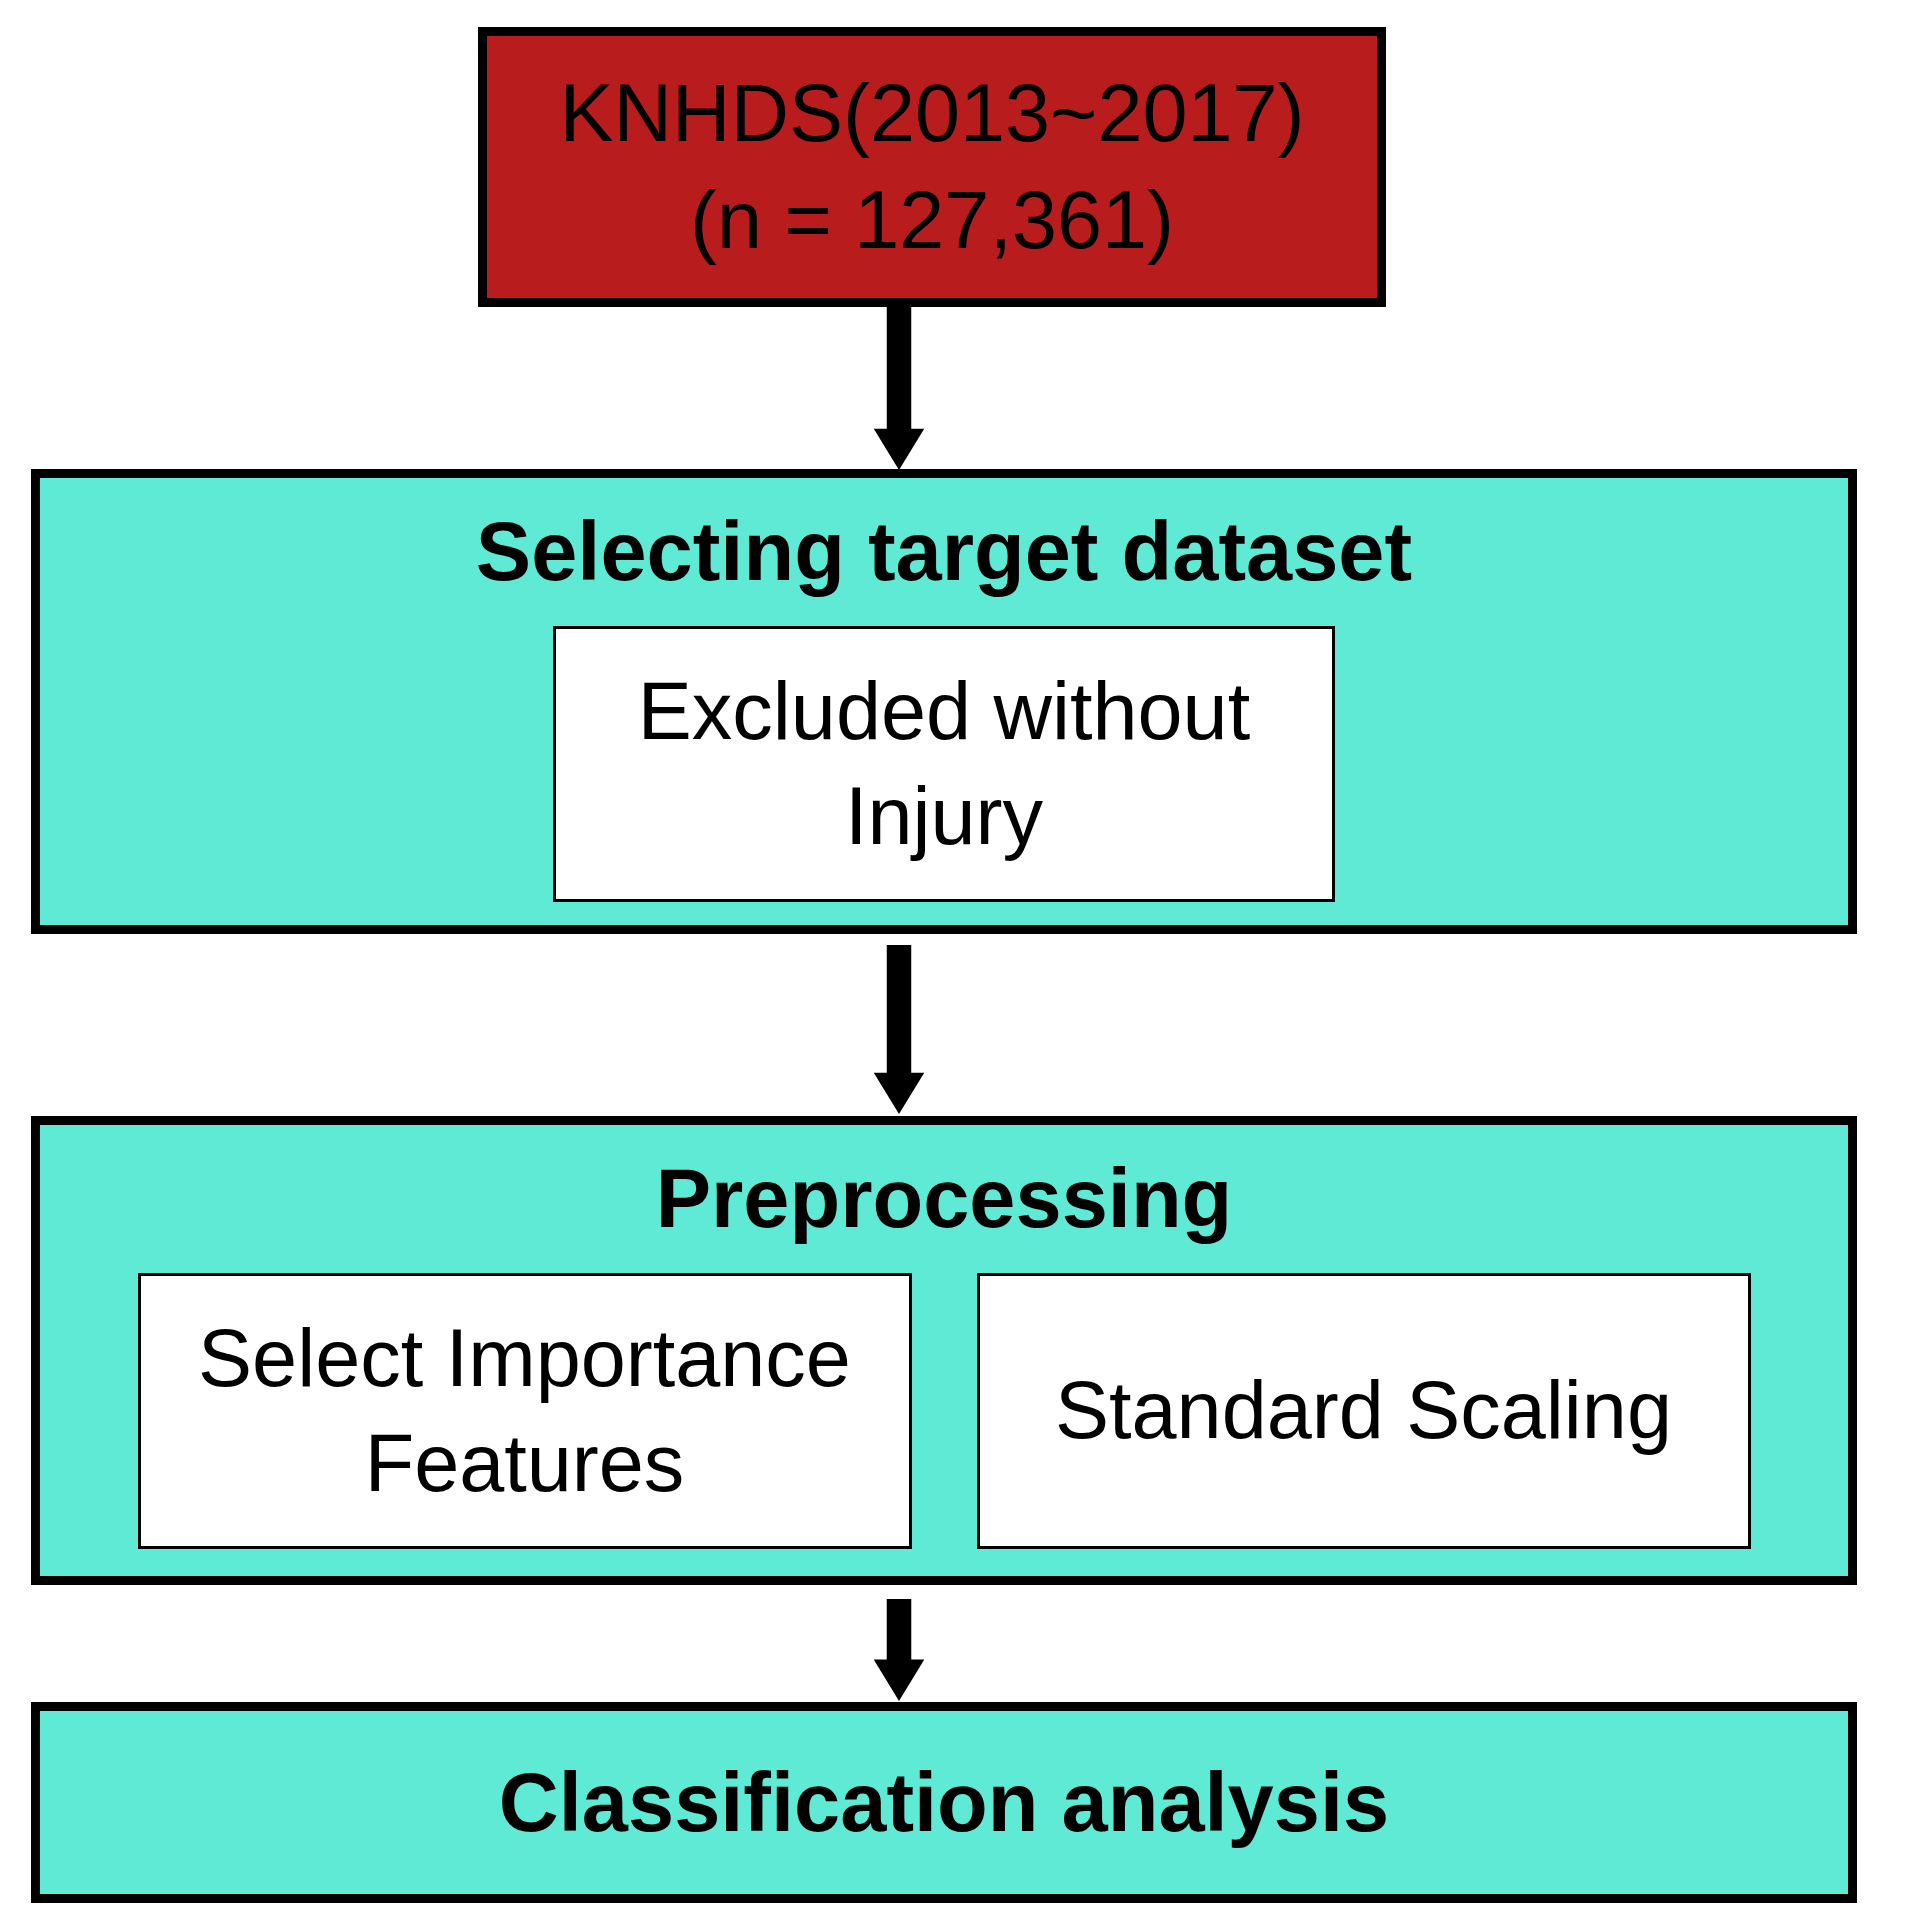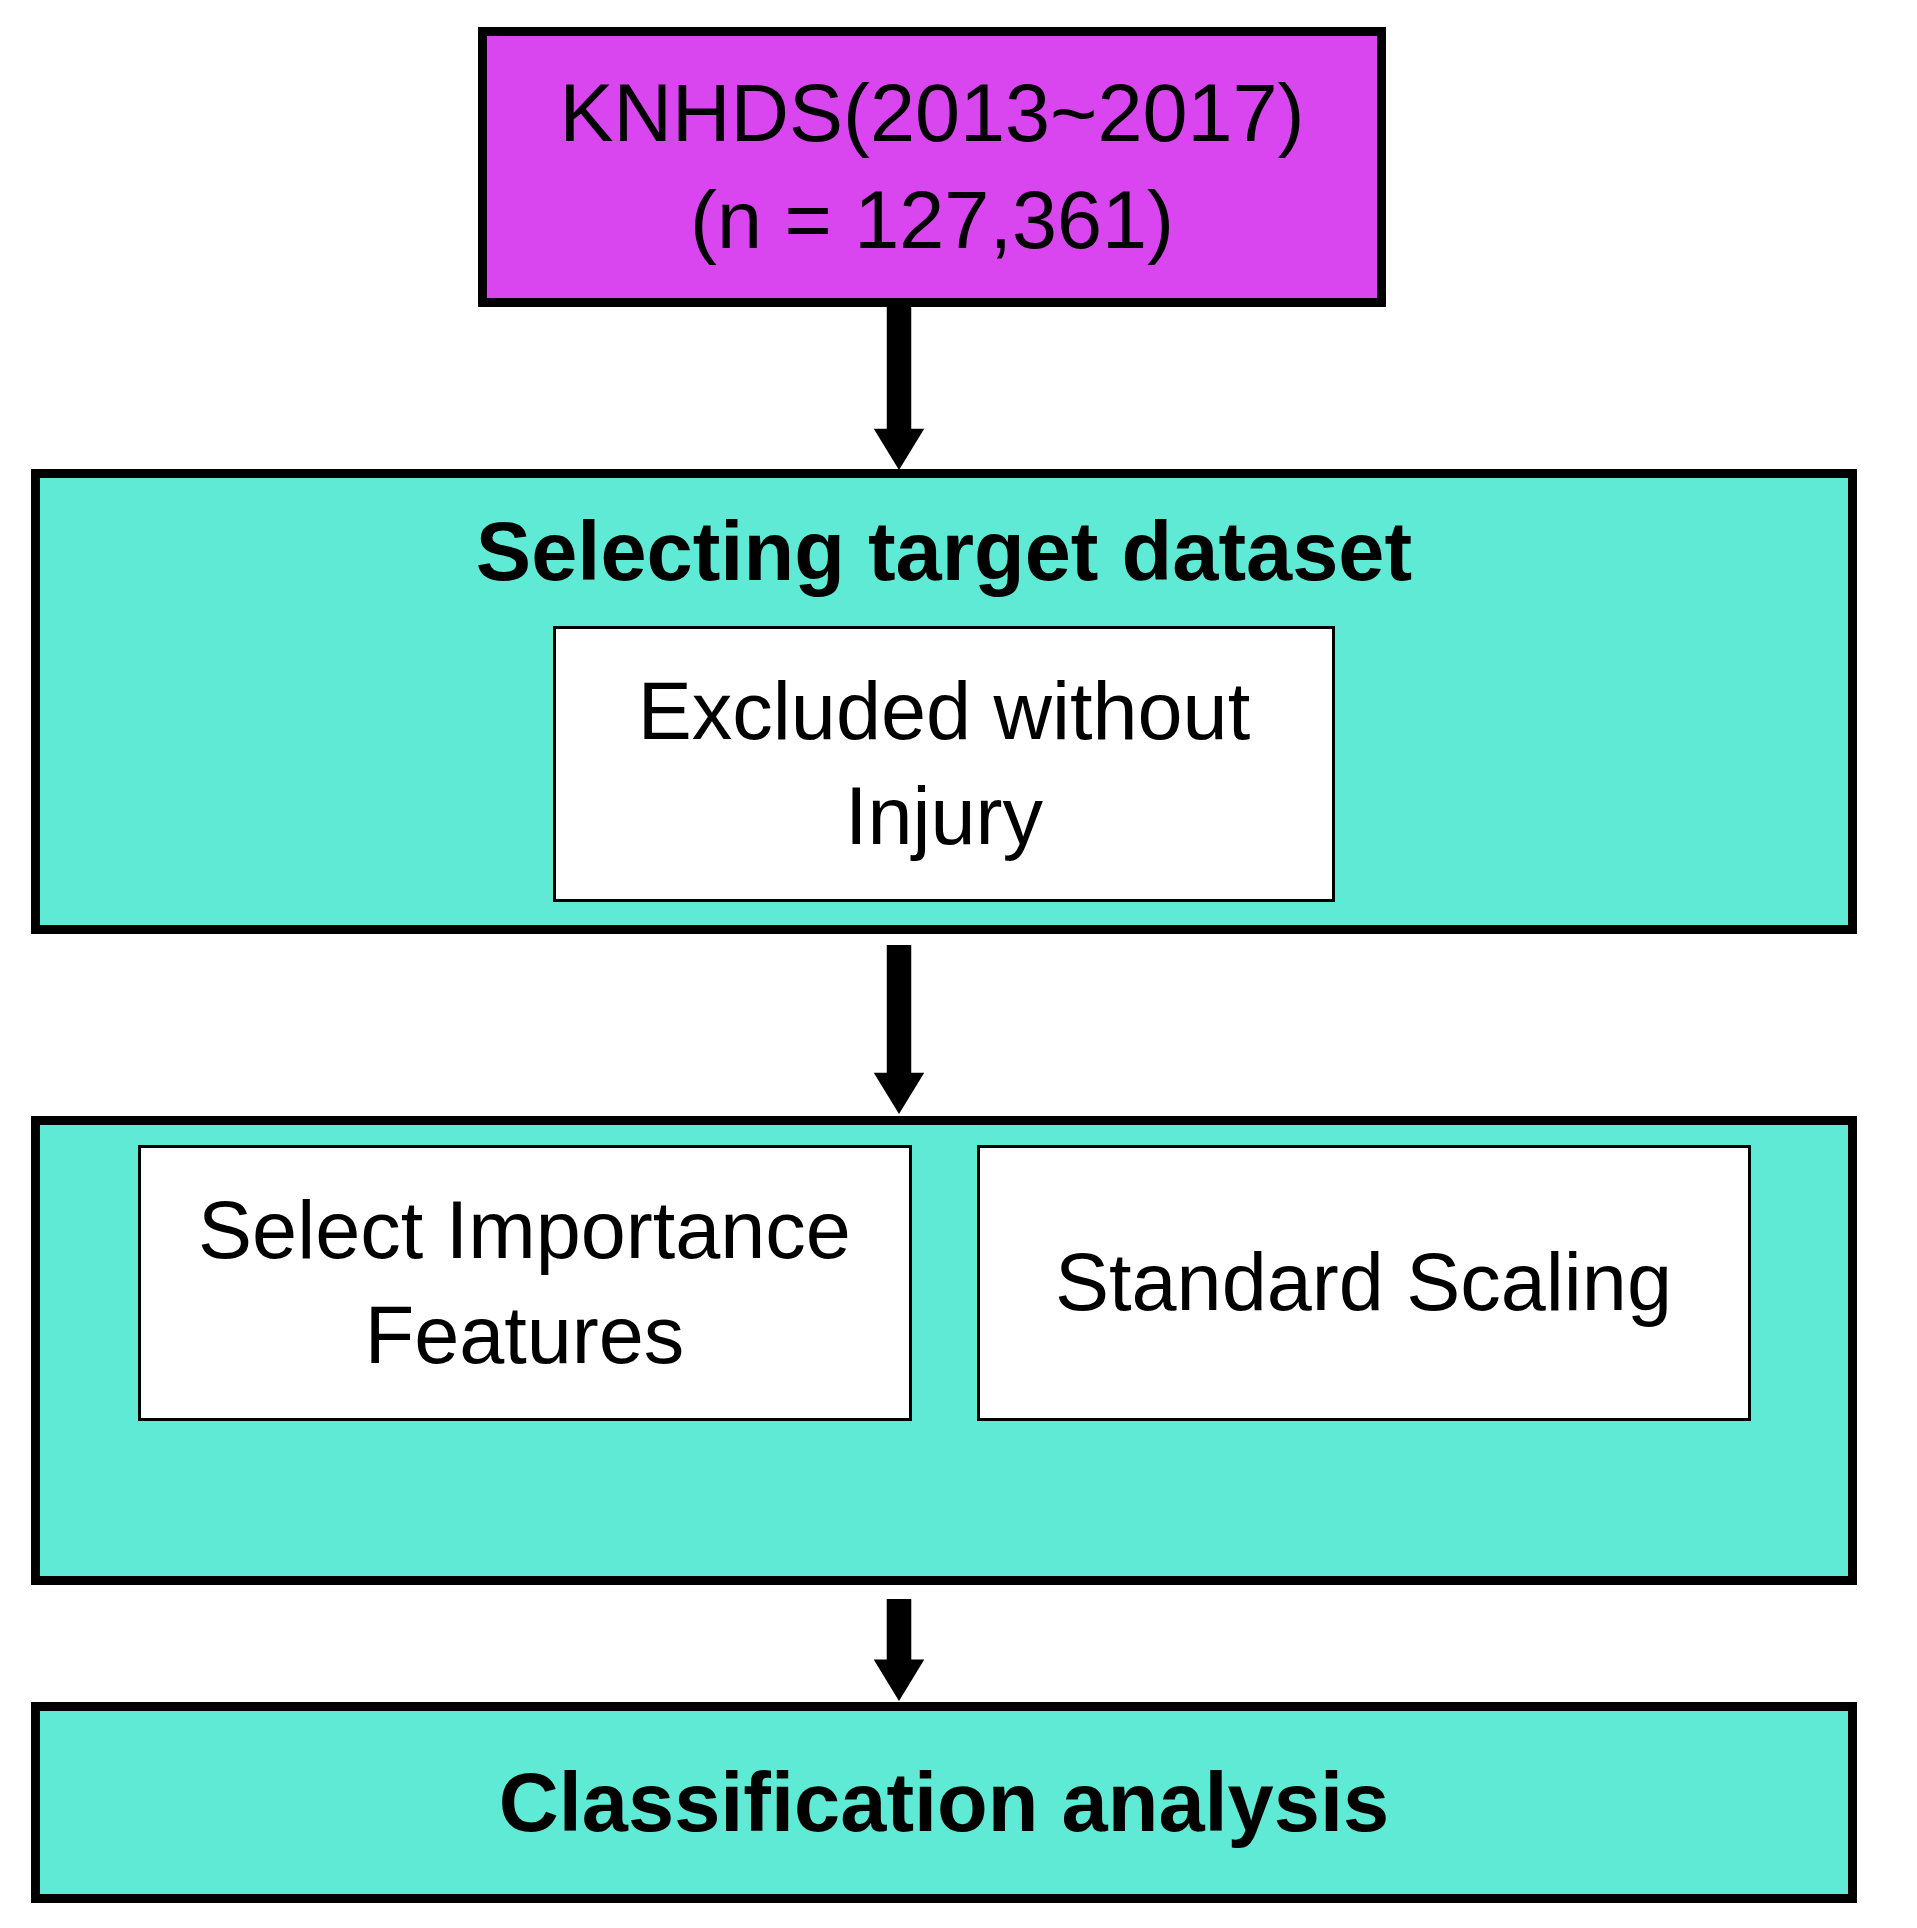--- a/index.html
+++ b/index.html
@@ -14,21 +14,21 @@
     width: 1918px;
     height: 1928px;
     background: #ffffff;
     font-family: "Liberation Sans", "DejaVu Sans", sans-serif;
     color: #000000;
   }
 
   .box {
     position: absolute;
     border: 9.2px solid #000000;
-    background: #d946ef;
+    background: #b91c1c;
   }
 
   
   .top-box {
     left: 478px;
     top: 27px;
     width: 908px;
     height: 280px;
     display: flex;
     align-items: center;
@@ -112,20 +112,21 @@
       </div>
     </div>
   </section>
 
   <svg class="arrow" style="top:945px;" width="54" height="169" viewBox="0 0 70 221">
     <rect x="19" y="0" width="32" height="173" fill="#000000"></rect>
     <polygon points="2,167 68,167 35,221" fill="#000000"></polygon>
   </svg>
 
   <section class="section" style="top:1116px; height:469px;">
+    <h2 class="section-title">Preprocessing</h2>
     <div class="sub-row">
       <div class="sub-box" style="width:774px;">
         <span class="pre">Select Importance
 Features</span>
       </div>
       <div class="sub-box" style="width:774px;">
         <span class="pre">Standard Scaling</span>
       </div>
     </div>
   </section>

